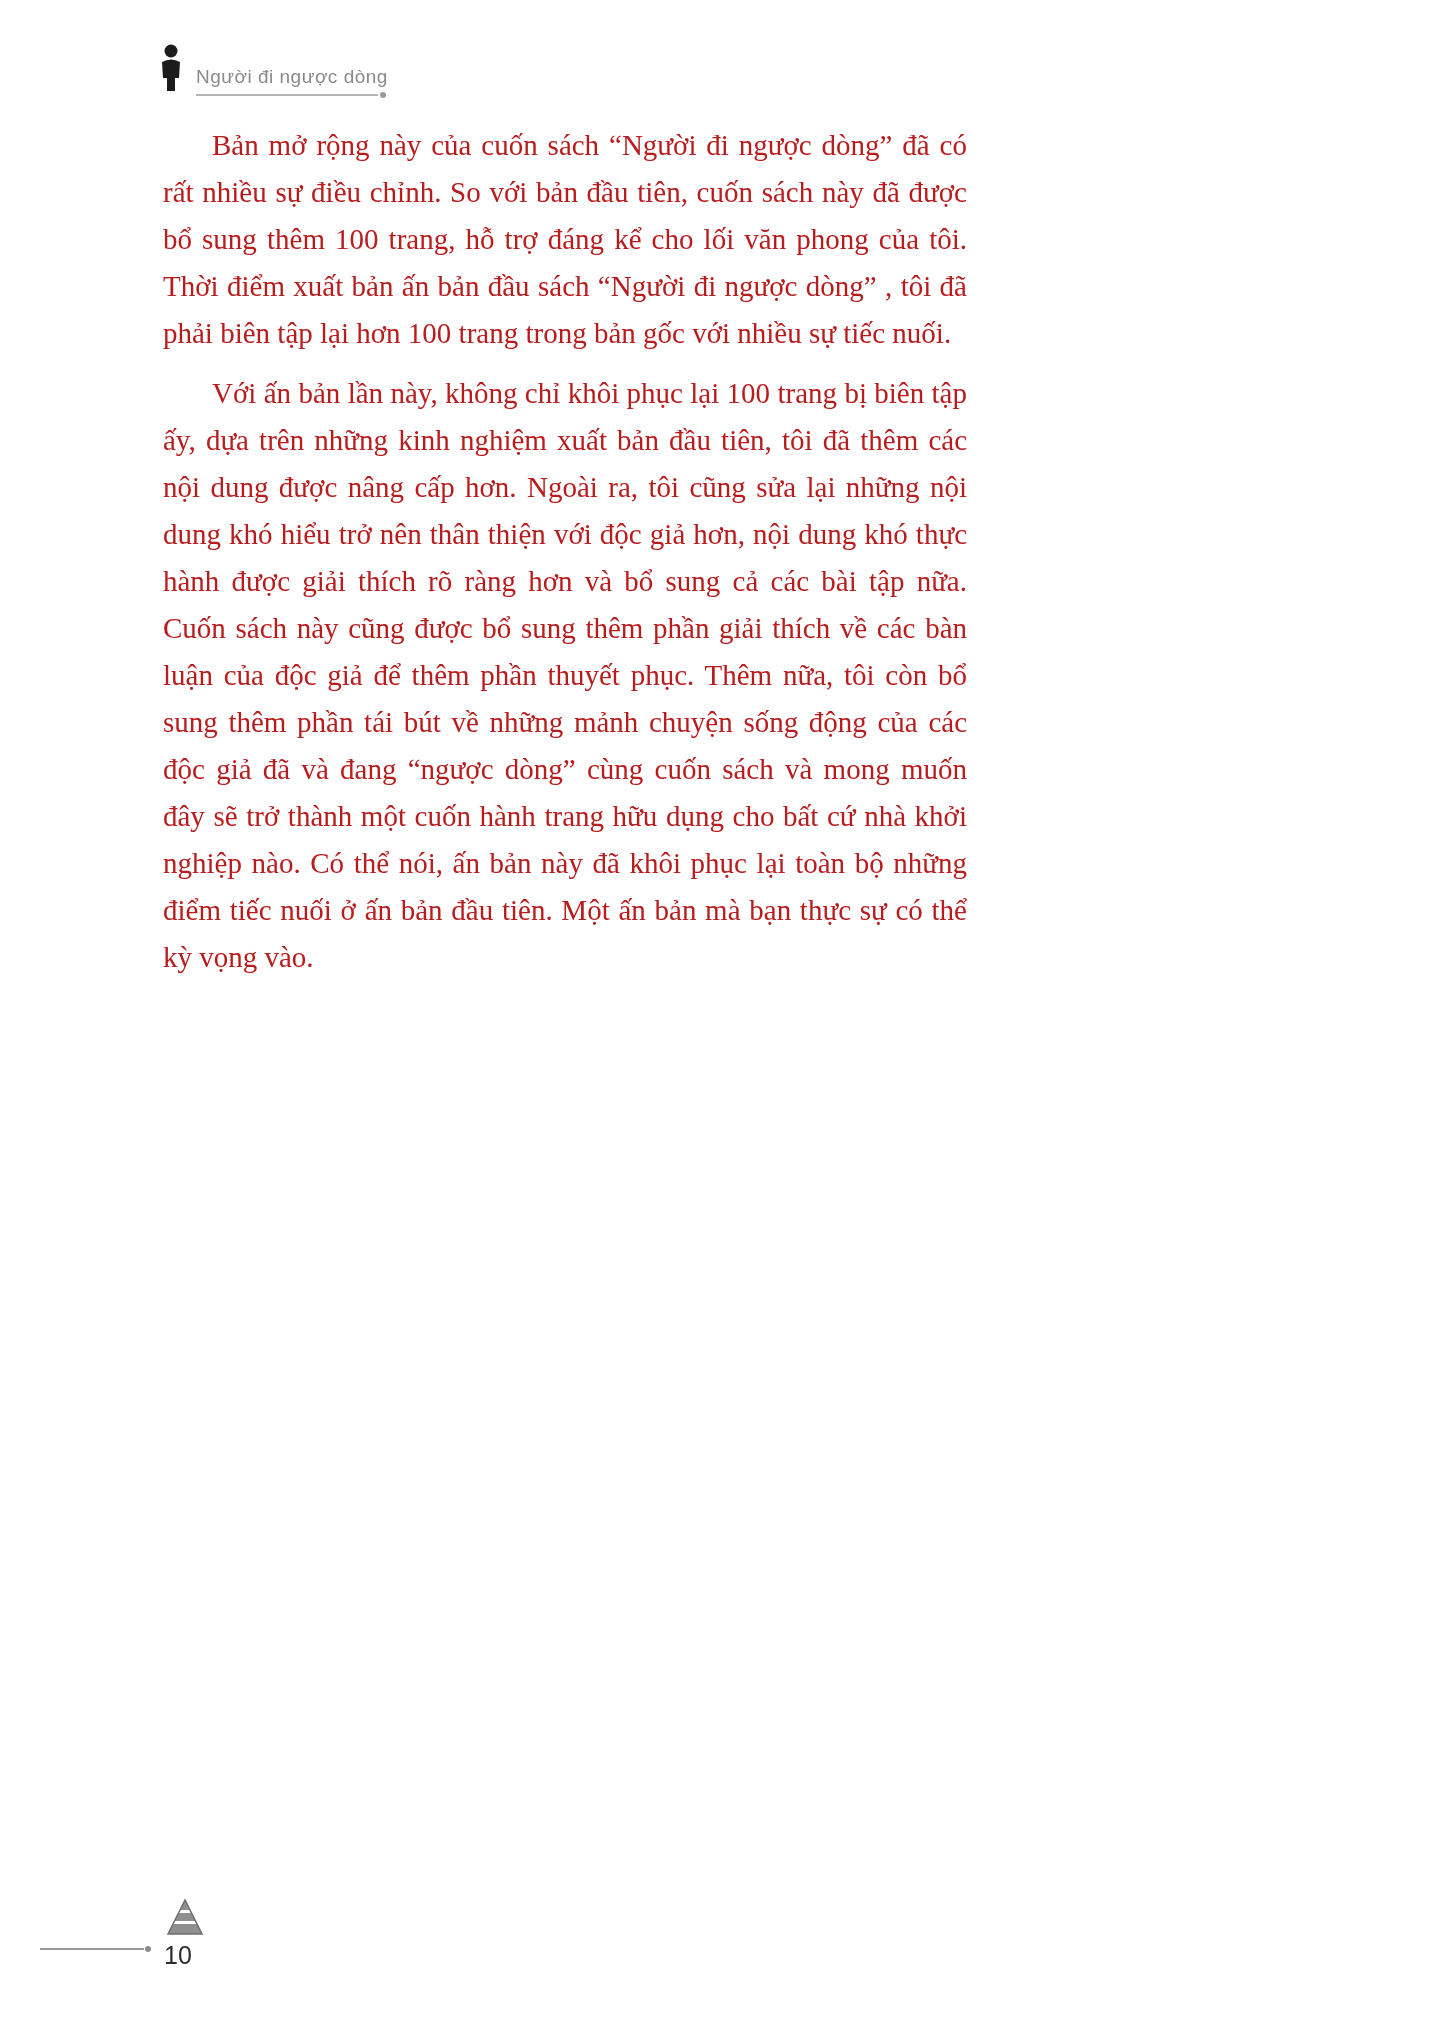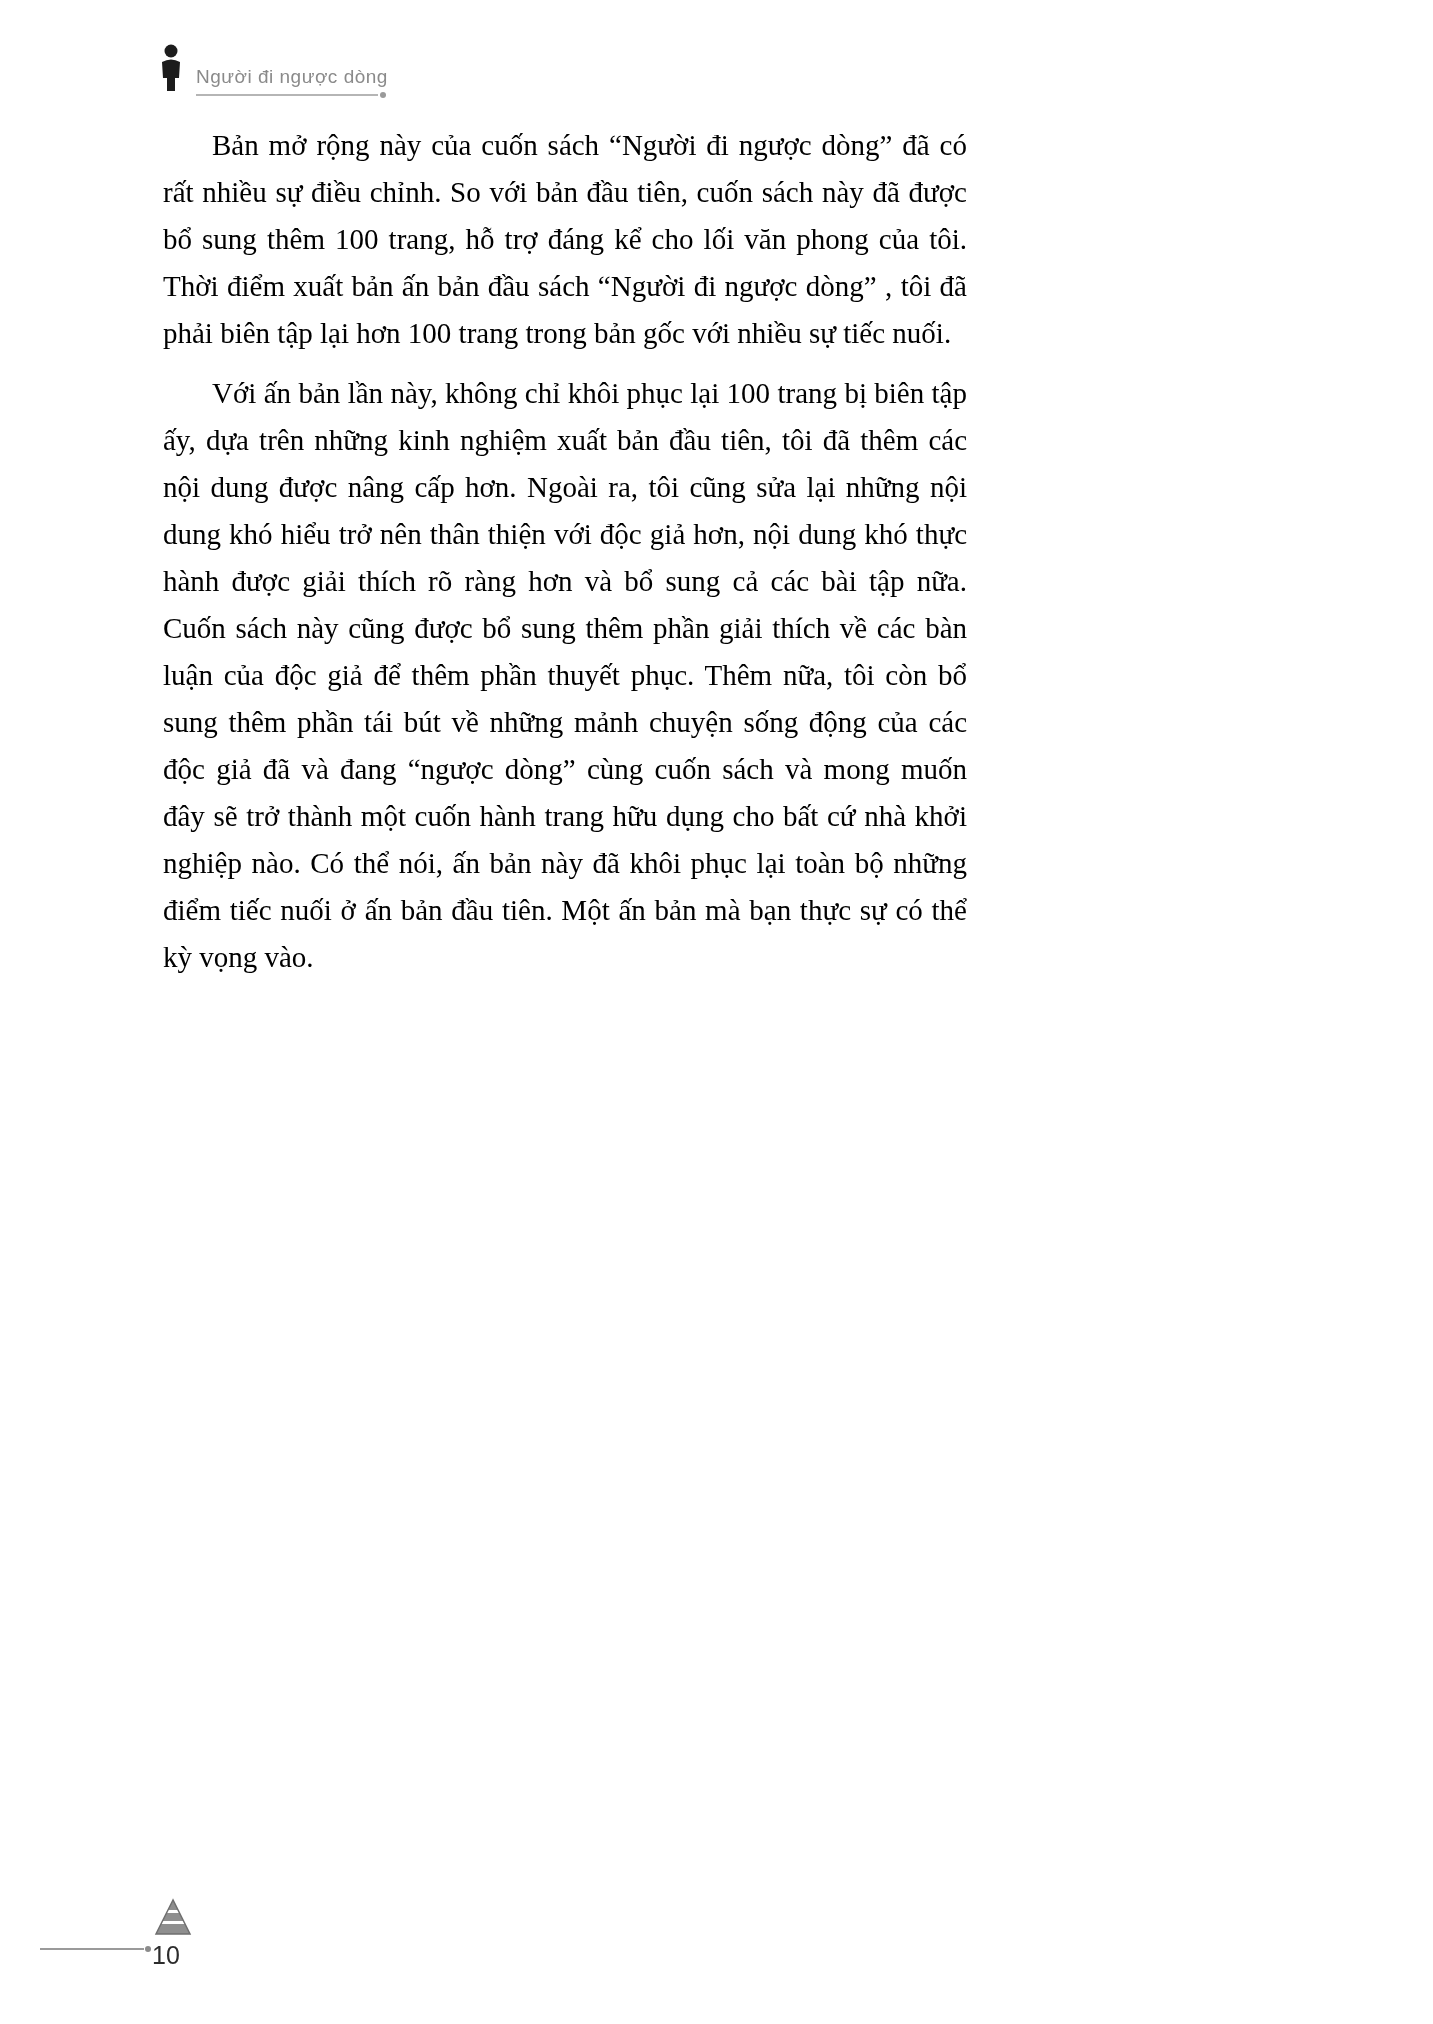--- a/index.html
+++ b/index.html
@@ -55,21 +55,21 @@
     position: absolute;
     top: 122px;
     left: 163px;
     width: 804px;
   }
   .para {
     font-size: 29px;
     line-height: 47px;
     text-align: justify;
     text-indent: 49px;
-    color: #000000;
+    color: #b91c1c;
     margin-bottom: 13px;
   }
 
   
   .diagram {
     margin: 32px 0 52px 0;
     padding-left: 205px;
   }
   .diagram svg { display: block; overflow: visible; }
   .svg-label {
@@ -77,20 +77,21 @@
     fill: #1c1c1c;
   }
 
   
   .footer {
     position: absolute;
     left: 40px;
     top: 1898px;
     display: flex;
     align-items: flex-start;
+    gap: 12px;
   }
   .footer-rule {
     position: relative;
     width: 104px;
     height: 0;
     border-top: 2px solid #9a9a9a;
     margin-top: 50px;
   }
   .footer-rule::after {
     content: "";

